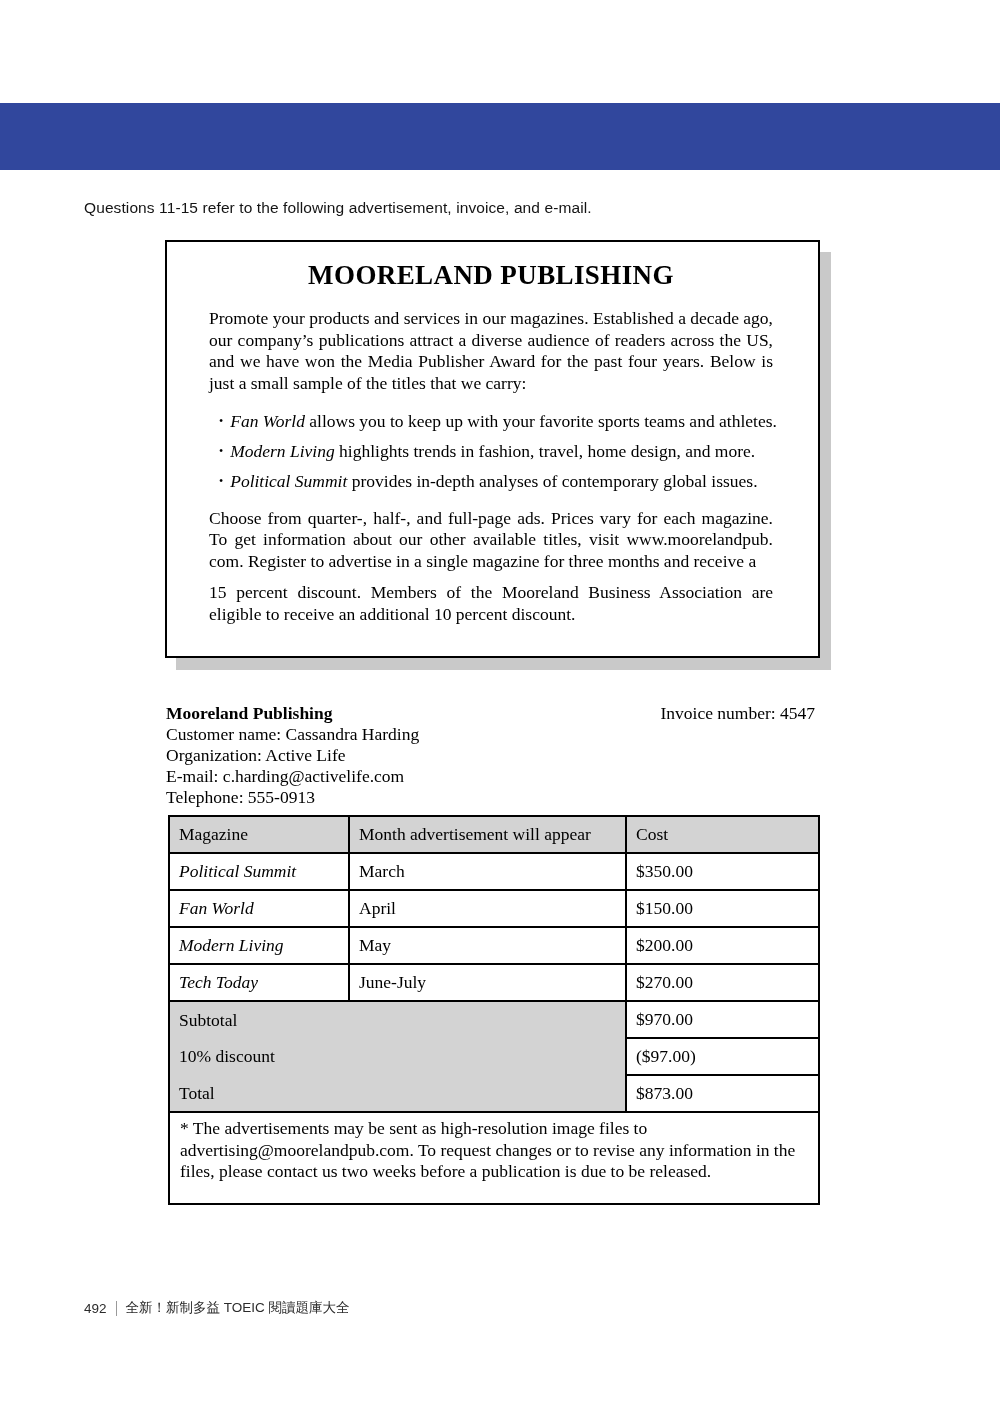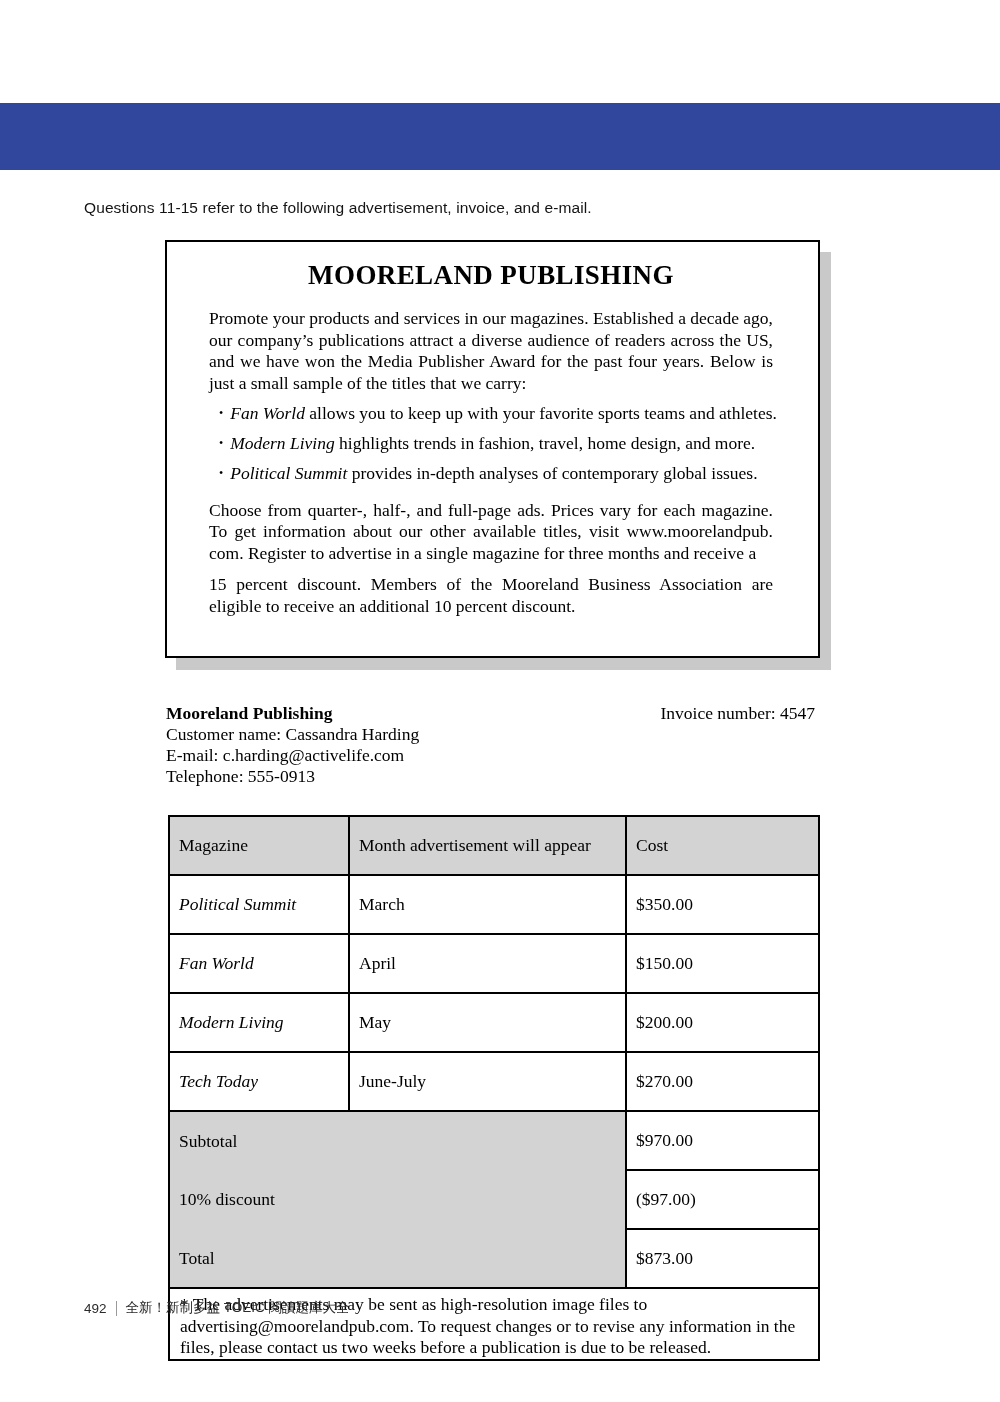--- a/index.html
+++ b/index.html
@@ -34,21 +34,21 @@
     text-align: center;
     font-size: 27px; font-weight: bold;
     letter-spacing: 0.4px;
     margin: 4px 0 17px 0;
   }
   .ad-par {
     font-size: 17.5px; line-height: 21.5px;
     text-align: justify;
     margin: 0;
   }
-  .ad-par1 { margin-bottom: 9px; font-family: Liberation Serif, serif; }
+  .ad-par1 { margin-bottom: 17px; font-family: Liberation Serif, serif; }
   .ad-par2 { margin-top: 15px; }
   .ad-par3 { margin-top: 10px; }
   .bullet-list { margin: 0; padding: 0; list-style: none; }
   .bullet {
     font-size: 17.5px; line-height: 21.5px;
     margin: 0 0 8.5px 0; padding-left: 10px;
     white-space: nowrap;
   }
   .bullet-dot {
     display: inline-block;
@@ -72,42 +72,42 @@
     width: 650px;
     border-collapse: collapse;
     table-layout: fixed;
     font-size: 17.5px;
   }
   .invoice-table col.c1 { width: 180px; }
   .invoice-table col.c2 { width: 277px; }
   .invoice-table col.c3 { width: 193px; }
   .invoice-table th, .invoice-table td {
     border: 2px solid #000;
-    padding: 18px 9px;
+    padding: 7px 9px;
     text-align: left;
     font-weight: normal;
     height: 31px;
     vertical-align: middle;
   }
   .invoice-table thead th {
     background: var(--cellgray, #d3d3d3);
     height: 27px;
   }
   td.mag { font-style: italic; }
   td.sum-label {
     background: var(--cellgray, #d3d3d3);
     text-align: left;
     border-top: none; border-bottom: none;
     padding-right: 11px;
   }
   tr.sum-first td.sum-label { border-top: 2px solid #000; }
   tr.sum-last td.sum-label { border-bottom: 2px solid #000; }
   td.footnote {
     font-size: 17.5px; line-height: 21.5px;
-    padding: 5px 10px 0 10px;
+    padding: 5px 10px 20px 10px;
     height: auto;
   }
   .page-footer {
     position: absolute; left: 84px; top: 1299px;
     font-family: Liberation Sans, sans-serif;
     font-size: 13.5px; color: #2b2b2b;
     display: flex; align-items: center;
   }
   .footer-divider {
     display: inline-block;
@@ -138,20 +138,21 @@
     </li>
   </ul>
   <p class="ad-par ad-par2">Choose from quarter-, half-, and full-page ads. Prices vary for each magazine. To get information about our other available titles, visit www.moorelandpub. com. Register to advertise in a single magazine for three months and receive a</p>
   <p class="ad-par ad-par3">15 percent discount. Members of the Mooreland Business Association are eligible to receive an additional 10 percent discount.</p>
 </div>
 
 <div class="invoice-head">
   <div class="company">Mooreland Publishing</div>
   <div class="invoice-number">Invoice number: 4547</div>
   <div>Customer name: Cassandra Harding</div>
+  <div>Organization: Active Life</div>
   <div>E-mail: c.harding@activelife.com</div>
   <div>Telephone: 555-0913</div>
 </div>
 
 <table class="invoice-table">
   <colgroup>
       <col class="c1">
       <col class="c2">
       <col class="c3">
     </colgroup>

